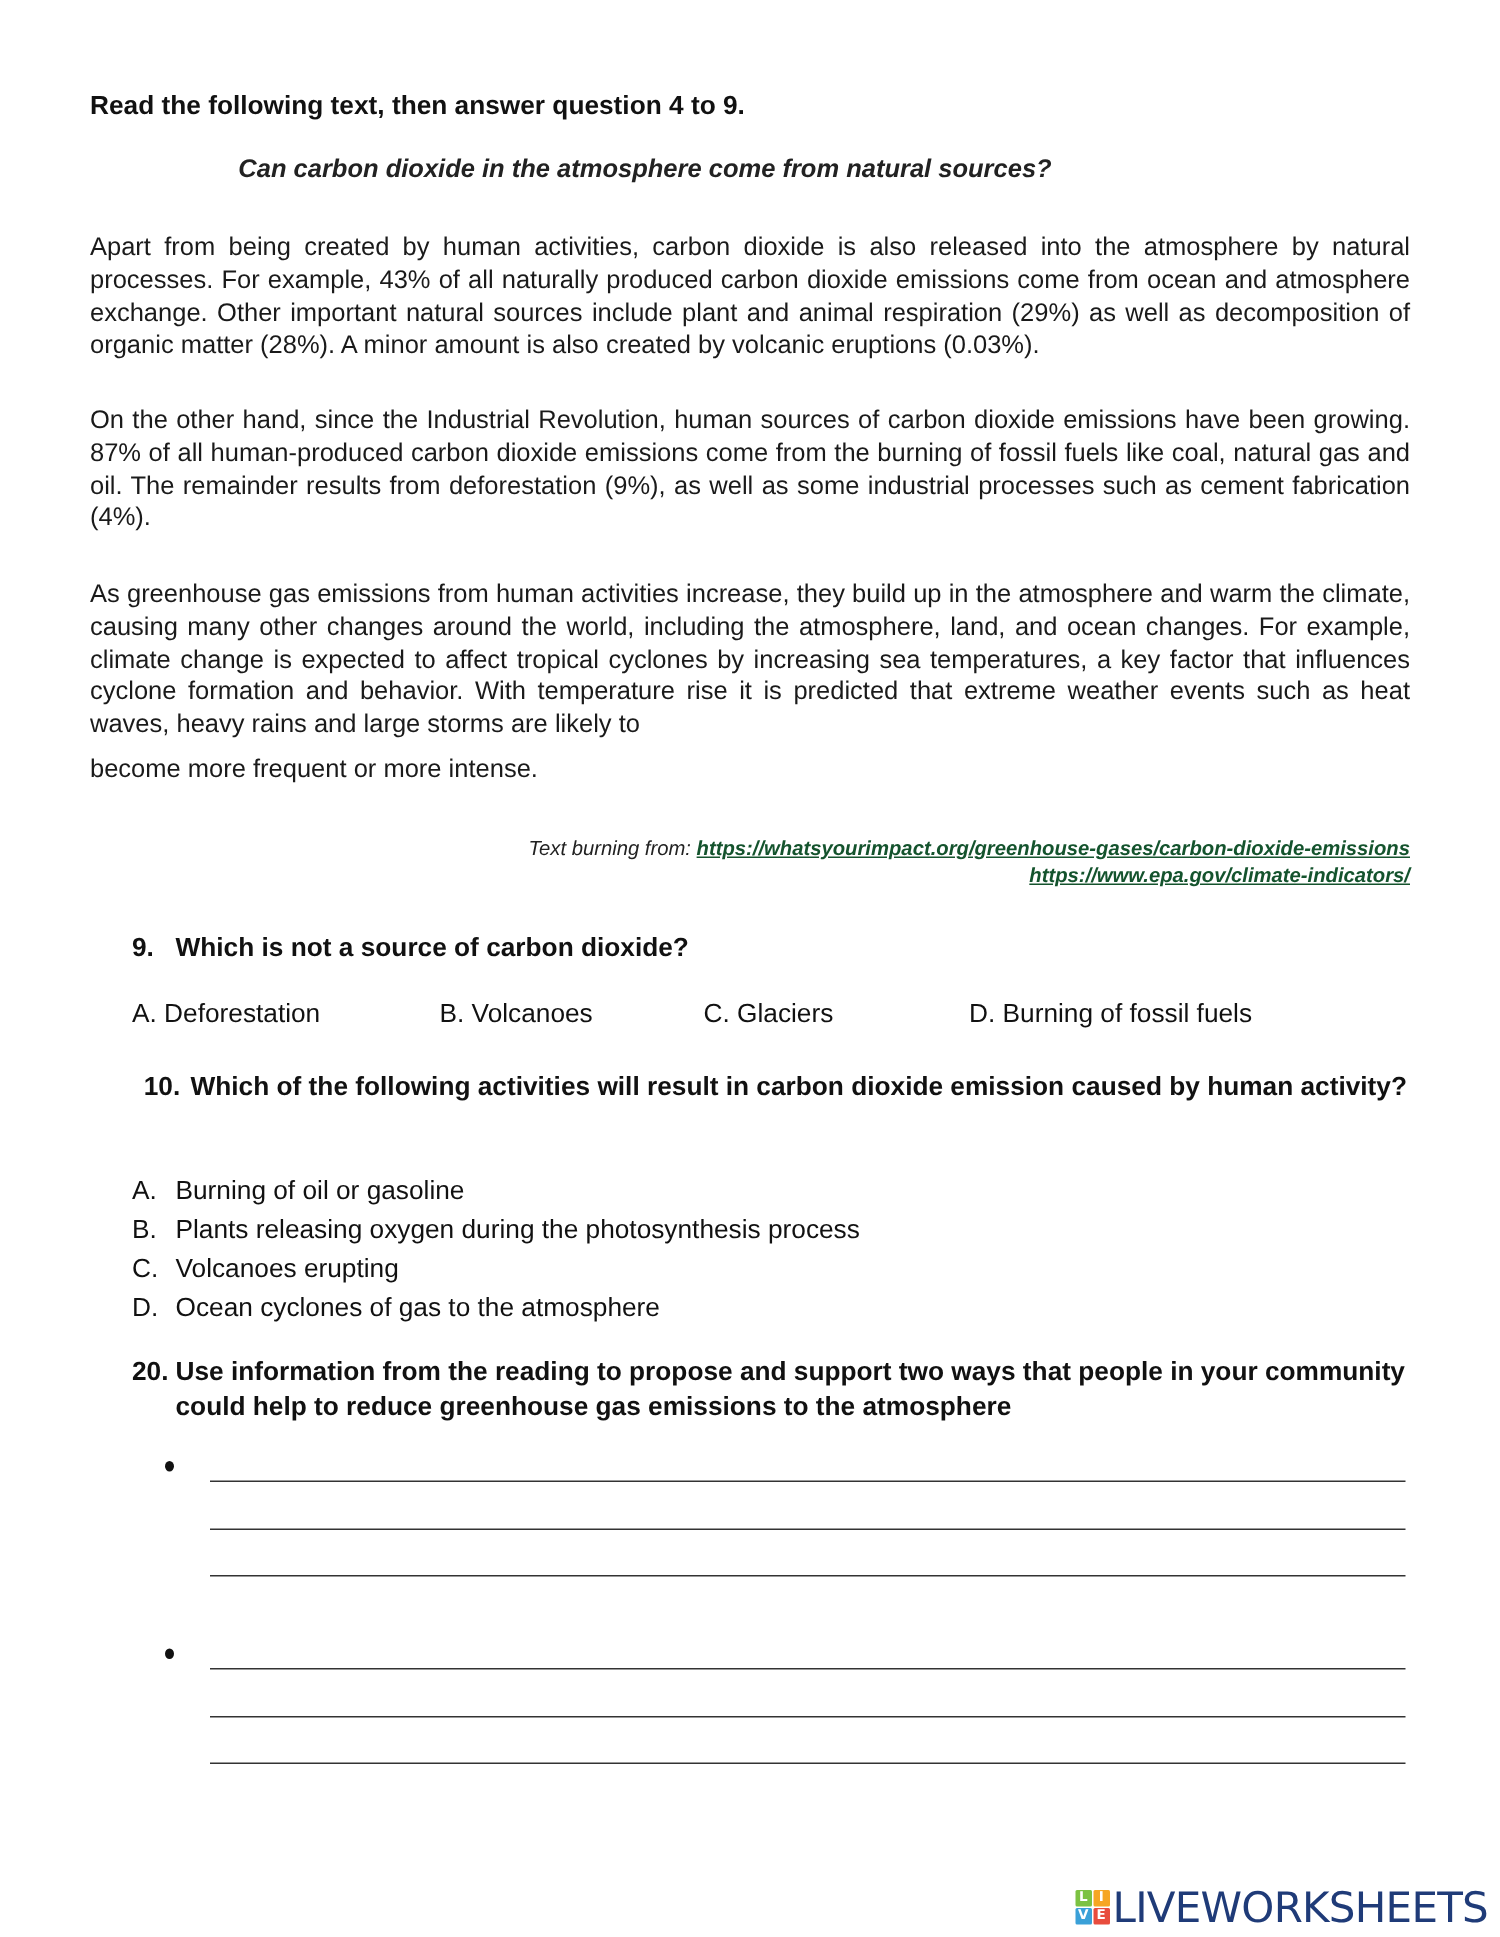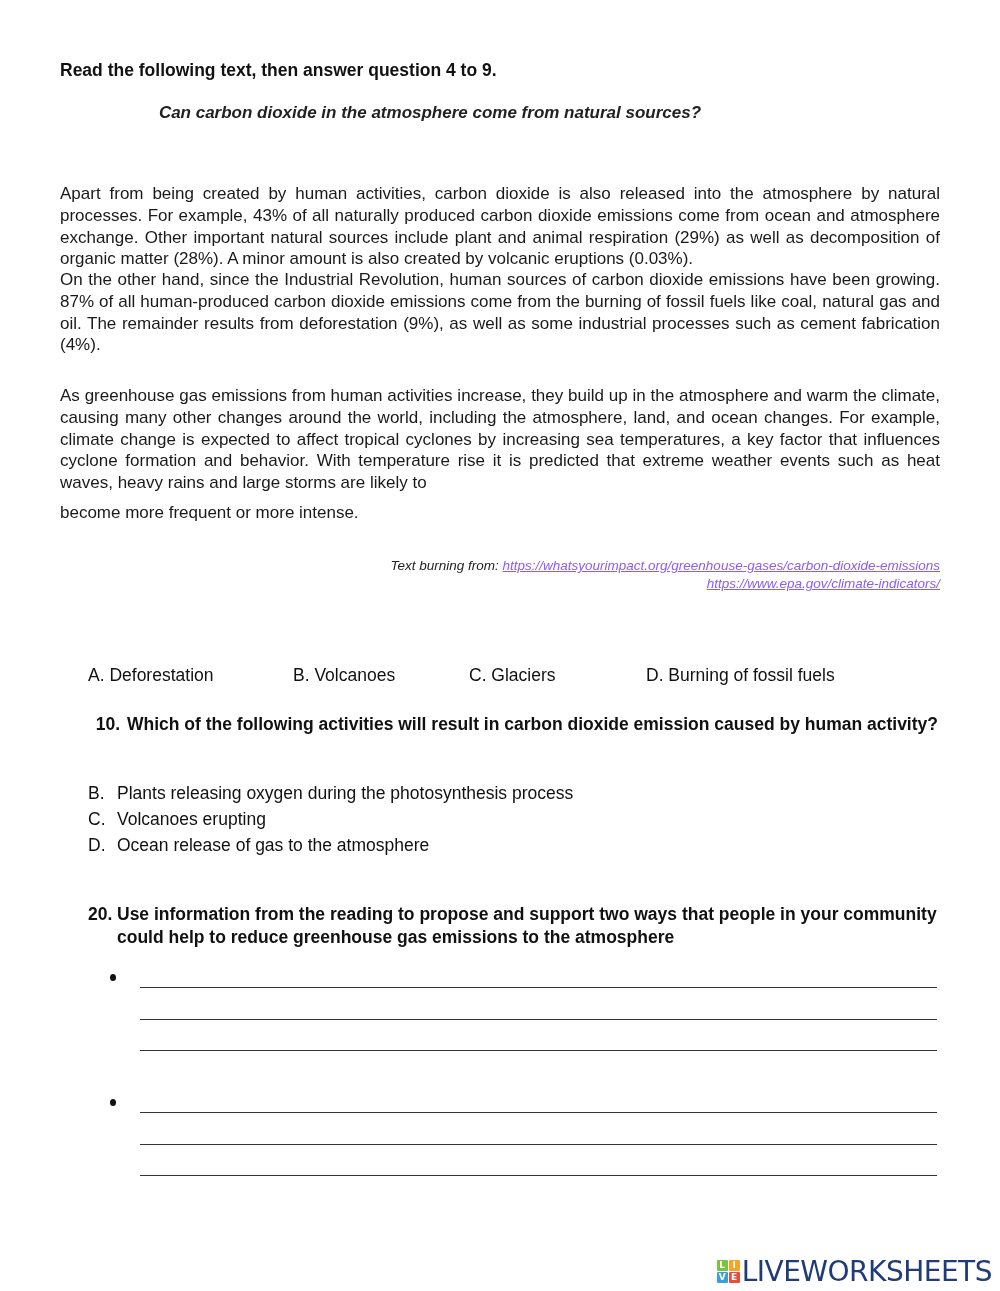--- a/index.html
+++ b/index.html
@@ -44,40 +44,41 @@
     .para {
       position: absolute;
       left: 60px;
       width: 880px;
       font-size: 17px;
       line-height: 21.8px;
       text-align: justify;
       margin: 0;
       color: #1a1a1a;
     }
-    .para-1 { top: 154px; margin-top: 29px; }
+    .para-1 { top: 154px; }
     .para-2 { top: 269px; }
     .para-3 { top: 385px; }
     .para-3 .last-line {
       display: block;
       margin-top: 8px;
     }
     .source {
       position: absolute;
       right: 60px;
       top: 557px;
       text-align: right;
       font-size: 13.5px;
       font-style: italic;
       line-height: 18px;
       color: #222;
     }
     .source a {
-      color: #8b5cf6;
+      color: #14532d;
       text-decoration: underline;
+      font-weight: bold;
     }
     .q {
       position: absolute;
       left: 88px;
       width: 860px;
       font-size: 17.5px;
       font-weight: bold;
       margin: 0;
       line-height: 23px;
     }
@@ -193,34 +194,38 @@
   <p class="para para-3">
     <span>As greenhouse gas emissions from human activities increase, they build up in the atmosphere and warm the climate, causing many other changes around the world, including the atmosphere, land, and ocean changes. For example, climate change is expected to affect tropical cyclones by increasing sea temperatures, a key factor that influences cyclone formation and behavior. With temperature rise it is predicted that extreme weather events such as heat waves, heavy rains and large storms are likely to</span>
     <span class="last-line">become more frequent or more intense.</span>
   </p>
 
   <div class="source">
     <span>Text burning from: </span><a>https://whatsyourimpact.org/greenhouse-gases/carbon-dioxide-emissions</a><br>
     <a>https://www.epa.gov/climate-indicators/</a>
   </div>
 
+  <div class="q q9">
+    <span class="num">9.</span><span class="text-wrap">Which is not a source of carbon dioxide?</span>
+  </div>
   <div class="opts-row">
     <span style="left:0px">A.  Deforestation</span>
     <span style="left:205px">B. Volcanoes</span>
     <span style="left:381px">C. Glaciers</span>
     <span style="left:558px">D. Burning of fossil fuels</span>
   </div>
 
   <div class="q q10">
     <span class="num">10.</span><span class="text-wrap">Which of the following activities will result in carbon dioxide emission caused by human activity?</span>
   </div>
   <ul class="opt-list">
+    <li><span class="letter">A.</span><span>Burning of oil or gasoline</span></li>
     <li><span class="letter">B.</span><span>Plants releasing oxygen during the photosynthesis process</span></li>
     <li><span class="letter">C.</span><span>Volcanoes erupting</span></li>
-    <li><span class="letter">D.</span><span>Ocean release of gas to the atmosphere</span></li>
+    <li><span class="letter">D.</span><span>Ocean cyclones of gas to the atmosphere</span></li>
   </ul>
 
   <div class="q q11">
     <span class="num">20.</span><span class="text-wrap">Use information from the reading to propose and support two ways that people in your community could help to reduce greenhouse gas emissions to the atmosphere</span>
   </div>
 
   <div class="answer-block a1">
     <span class="bullet"></span>
     <div class="line l1"></div>
     <div class="line l2"></div>

